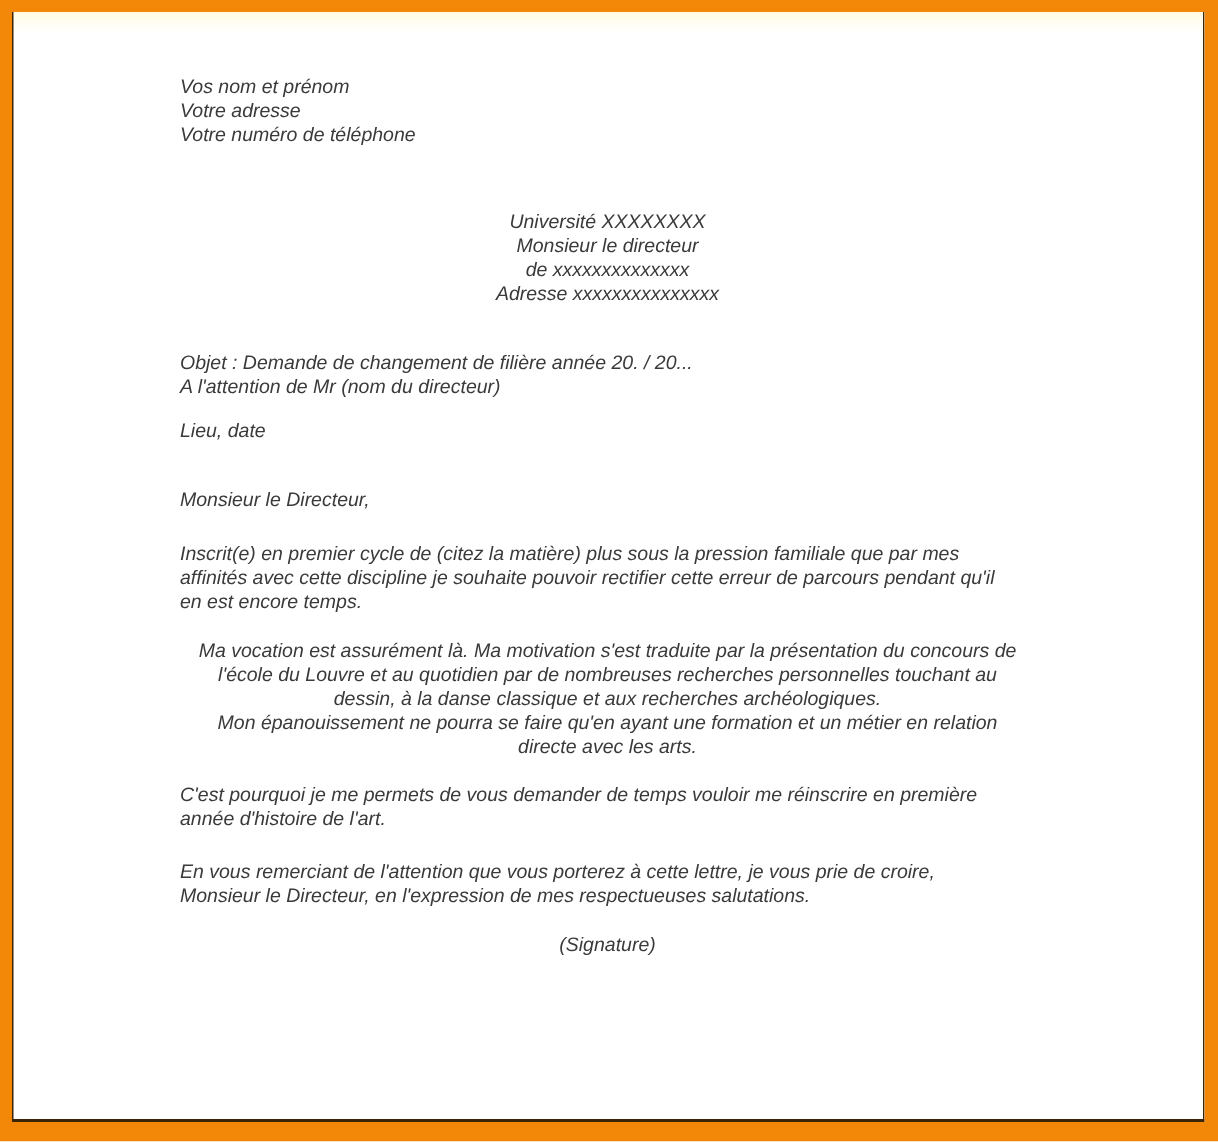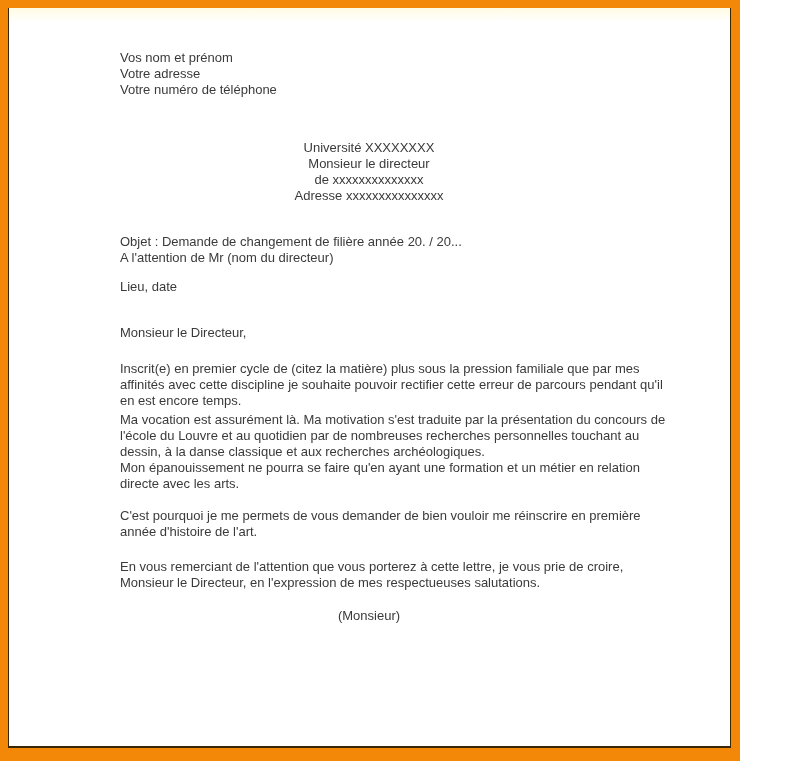--- a/index.html
+++ b/index.html
@@ -2,29 +2,30 @@
 <html><head>
 <meta charset="utf-8">
 <style>
   html, body {
     margin: 0;
     padding: 0;
     background: #ffffff;
   }
   .page {
     position: relative;
-    width: 740px;
+    width: 812px;
     height: 761px;
     box-sizing: border-box;
     background: #ffffff;
     border-style: solid;
     border-color: #f28708;
     border-width: 8px 9px 13px 8px;
     overflow: hidden;
     font-family: "Liberation Sans", "DejaVu Sans", sans-serif;
+    font-style: italic;
   }
   
   .frame-inner {
     position: absolute;
     inset: 0;
     border-left: 1px solid #3b2507;
     border-right: 1px solid #3b2507;
     border-bottom: 2px solid #3b2507;
     pointer-events: none;
   }
@@ -50,21 +51,21 @@
     white-space: pre;  
   }
   .sender      { margin-top: 42px; }
   .recipient   { margin-top: 42px; text-align: center; }
   .subject     { margin-top: 30px; }
   .place-date  { margin-top: 13px; text-align: left; }
   .salutation  { margin-top: 30px; }
   .para-1      { margin-top: 20px; }
   .para-2      { margin-top: 19px; }
   .para-3      { margin-top: 19px; }
-  .para-4      { margin-top: 3px; }
+  .para-4      { margin-top: 17px; text-align: center; }
   .para-5      { margin-top: 16px; }
   .para-6      { margin-top: 19px; }
   .signature   { margin-top: 17px; text-align: center; }
 </style>
 </head>
 <body>
 
 <div class="page">
   <div class="frame-glow"></div>
   <div class="frame-inner"></div>
@@ -91,22 +92,22 @@
 en est encore temps.</div>
 
 
 
     <div class="block para-4">Ma vocation est assurément là. Ma motivation s'est traduite par la présentation du concours de
 l'école du Louvre et au quotidien par de nombreuses recherches personnelles touchant au
 dessin, à la danse classique et aux recherches archéologiques.
 Mon épanouissement ne pourra se faire qu'en ayant une formation et un métier en relation
 directe avec les arts.</div>
 
-    <div class="block para-5">C'est pourquoi je me permets de vous demander de bien vouloir me réinscrire en première
+    <div class="block para-5">C'est pourquoi je me permets de vous demander de temps vouloir me réinscrire en première
 année d'histoire de l'art.</div>
 
     <div class="block para-6">En vous remerciant de l'attention que vous porterez à cette lettre, je vous prie de croire,
 Monsieur le Directeur, en l'expression de mes respectueuses salutations.</div>
 
-    <div class="block signature">(Monsieur)</div>
+    <div class="block signature">(Signature)</div>
 
   </div>
 </div>
 
 </body></html>

